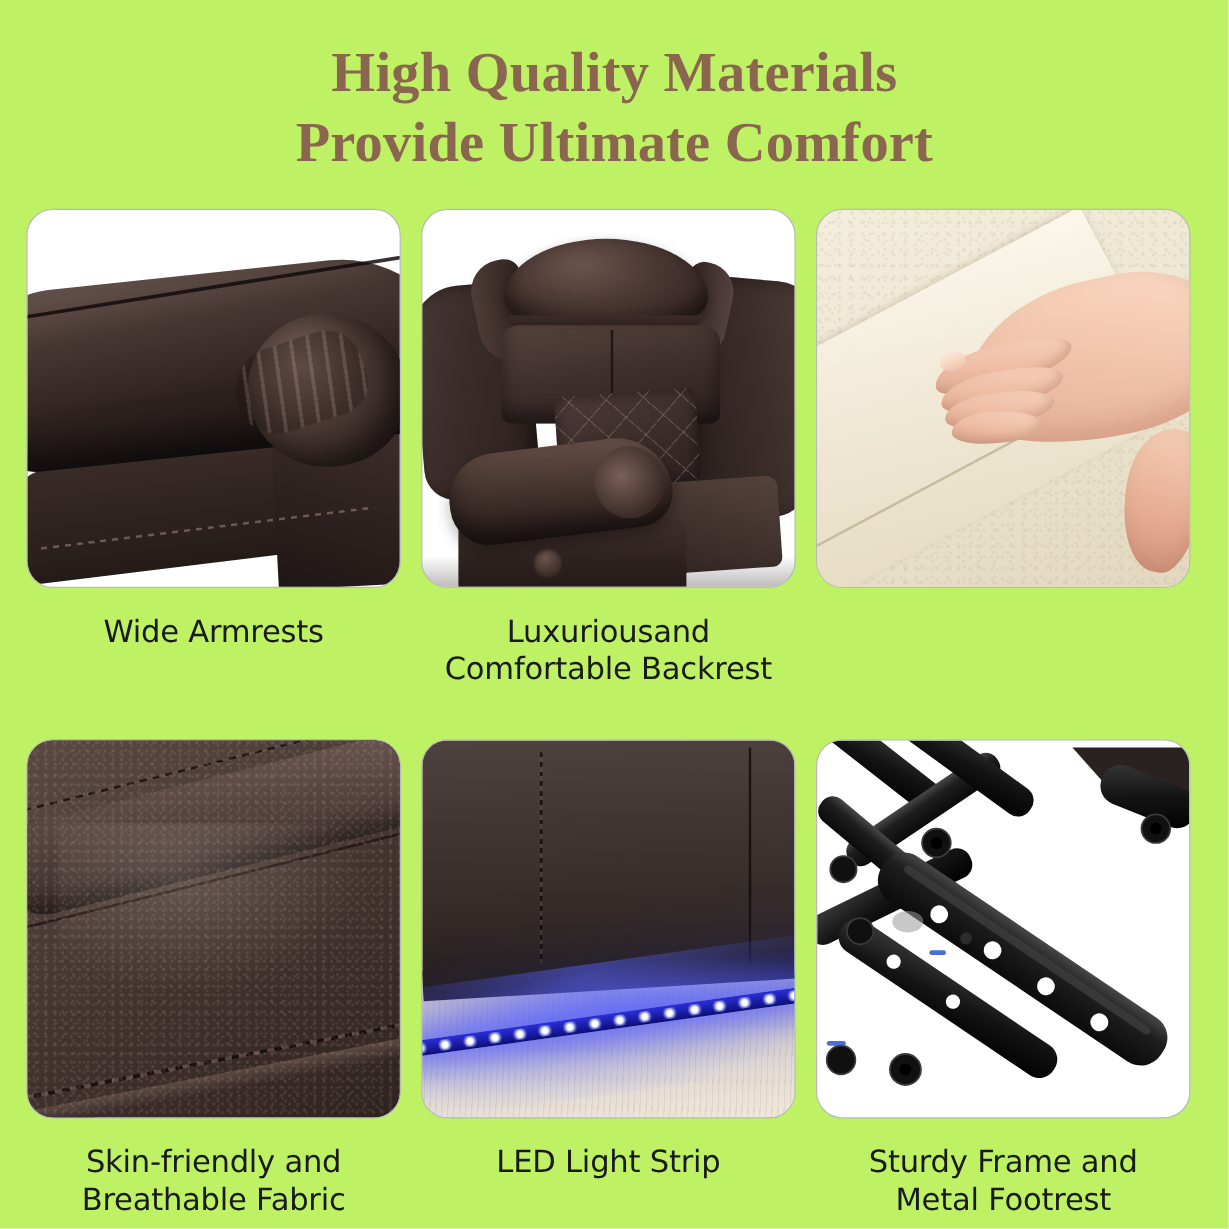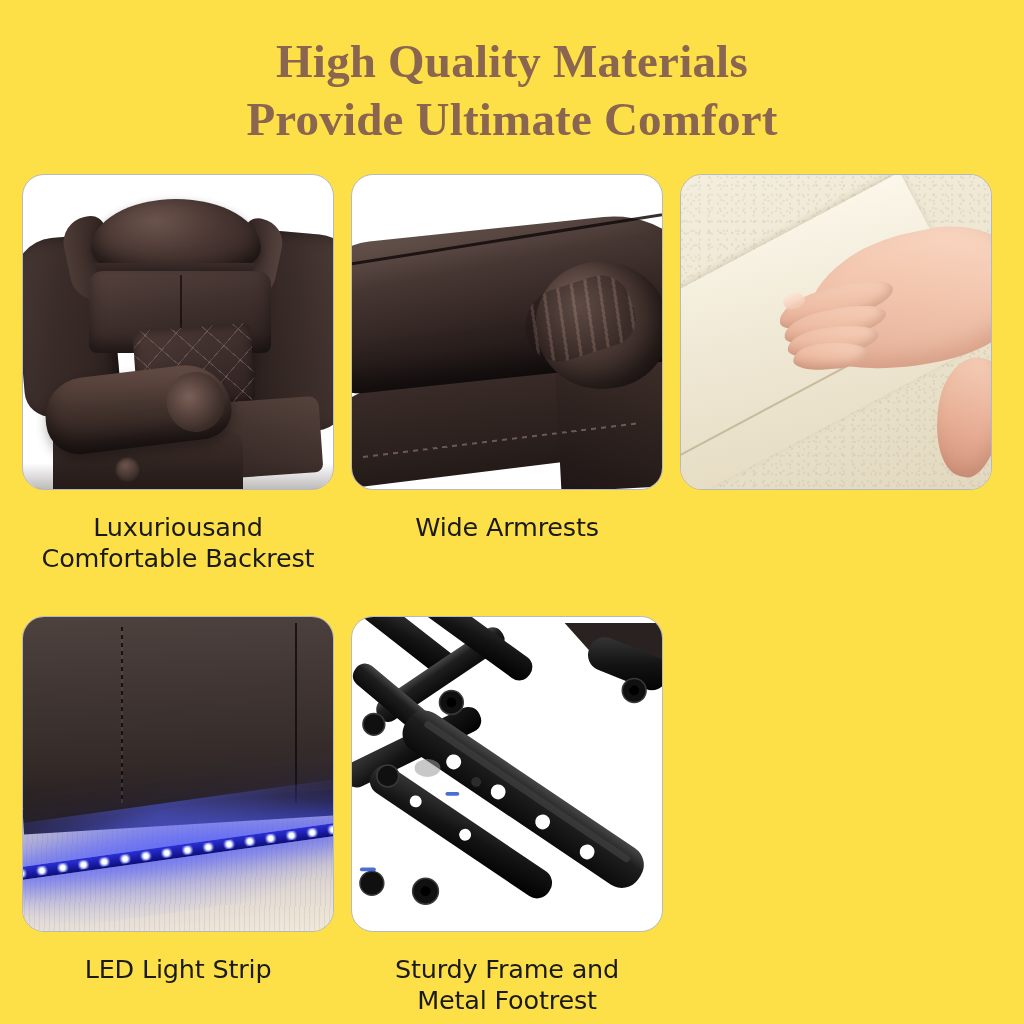--- a/index.html
+++ b/index.html
@@ -9,21 +9,21 @@
     height: 1024px;
     background: #ffffff;
     font-family: "Liberation Sans", sans-serif;
     overflow: hidden;
   }
 
   #page {
     position: relative;
     width: 1024px;
     height: 1024px;
-    background: #fde047;
+    background: #bef264;
   }
 
   
   .headline {
     position: absolute;
     top: 32px;
     left: 0;
     width: 1024px;
     text-align: center;
     font-family: "Liberation Serif", "DejaVu Serif", serif;
@@ -407,20 +407,37 @@
 <body>
 
 <div id="page">
 
   <div class="headline" style="color: rgb(138, 101, 80);">
     <span class="line">High Quality Materials</span>
     <span class="line">Provide Ultimate Comfort</span>
   </div>
 
   <div class="grid">
+
+    <div class="cell">
+      <div class="card c2">
+        <div class="photo">
+          <div class="armUnder"></div>
+          <div class="sidePanel"></div>
+          <div class="armMain"></div>
+          <div class="armSeamTop"></div>
+          <div class="armEnd"></div>
+          <div class="pleats"></div>
+          <div class="stitch"></div>
+        </div>
+      </div>
+      <div class="caption">
+        <span class="l">Wide Armrests</span>
+      </div>
+    </div>
 
     <div class="cell">
       <div class="card c1">
         <div class="photo">
           <div class="wingL"></div>
           <div class="wingR"></div>
           <div class="rollL"></div>
           <div class="rollR"></div>
           <div class="headrest"></div>
           <div class="headrest-seam"></div>
@@ -433,55 +450,56 @@
           <div class="floorshadow"></div>
         </div>
       </div>
       <div class="caption">
         <span class="l">Luxuriousand</span>
         <span class="l">Comfortable Backrest</span>
       </div>
     </div>
 
     <div class="cell">
-      <div class="card c2">
-        <div class="photo">
-          <div class="armUnder"></div>
-          <div class="sidePanel"></div>
-          <div class="armMain"></div>
-          <div class="armSeamTop"></div>
-          <div class="armEnd"></div>
-          <div class="pleats"></div>
-          <div class="stitch"></div>
-        </div>
-      </div>
-      <div class="caption">
-        <span class="l">Wide Armrests</span>
-      </div>
-    </div>
-
-    <div class="cell">
       <div class="card c3">
         <div class="photo">
           <div class="foamTop"></div>
           <div class="foamGrain"></div>
           <div class="dimple"></div>
           <div class="foamFace"></div>
           <div class="foamEdge"></div>
           <div class="palm"></div>
           <div class="fing f1"></div>
           <div class="fing f2"></div>
           <div class="fing f3"></div>
           <div class="fing f4"></div>
           <div class="nail"></div>
           <div class="thumb"></div>
         </div>
       </div>
     </div>
 
+    <div class="cell">
+      <div class="card c4">
+        <div class="photo">
+          <div class="leather"></div>
+          <div class="roll"></div>
+          <div class="seamTop"></div>
+          <div class="seamMid"></div>
+          <div class="welt"></div>
+          <div class="seamBtm"></div>
+          <div class="grain"></div>
+          <div class="highlight"></div>
+        </div>
+      </div>
+      <div class="caption">
+        <span class="l">Skin-friendly and</span>
+        <span class="l">Breathable Fabric</span>
+      </div>
+    </div>
 
     <div class="cell">
       <div class="card c6">
         <div class="photo">
           <div class="carpet"></div>
           <div class="chairBody"></div>
           <div class="seamV1"></div>
           <div class="seamV2"></div>
           <div class="glow"></div>
           <div class="topglow"></div>

